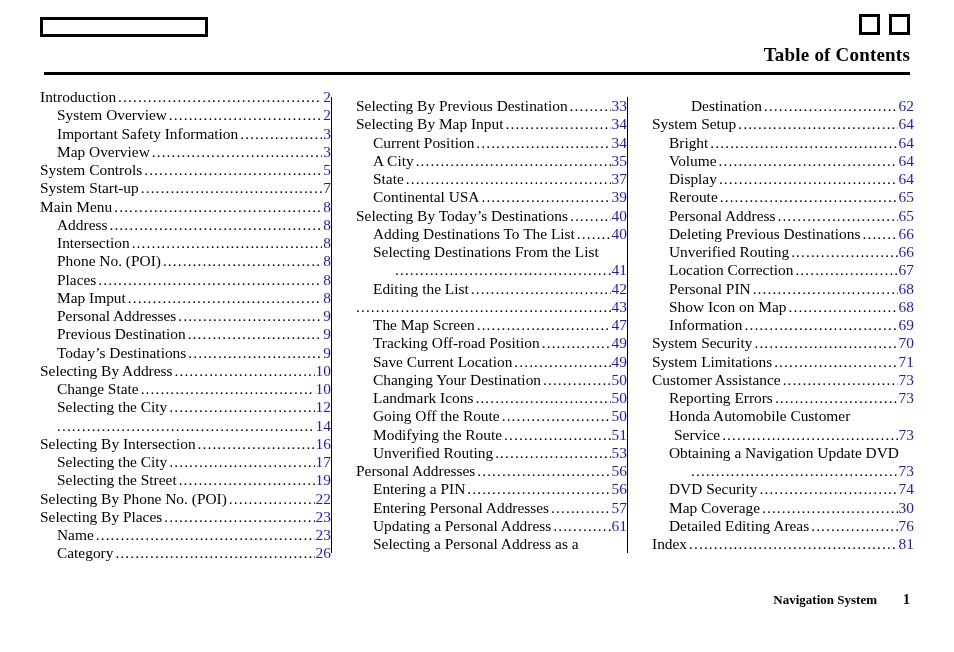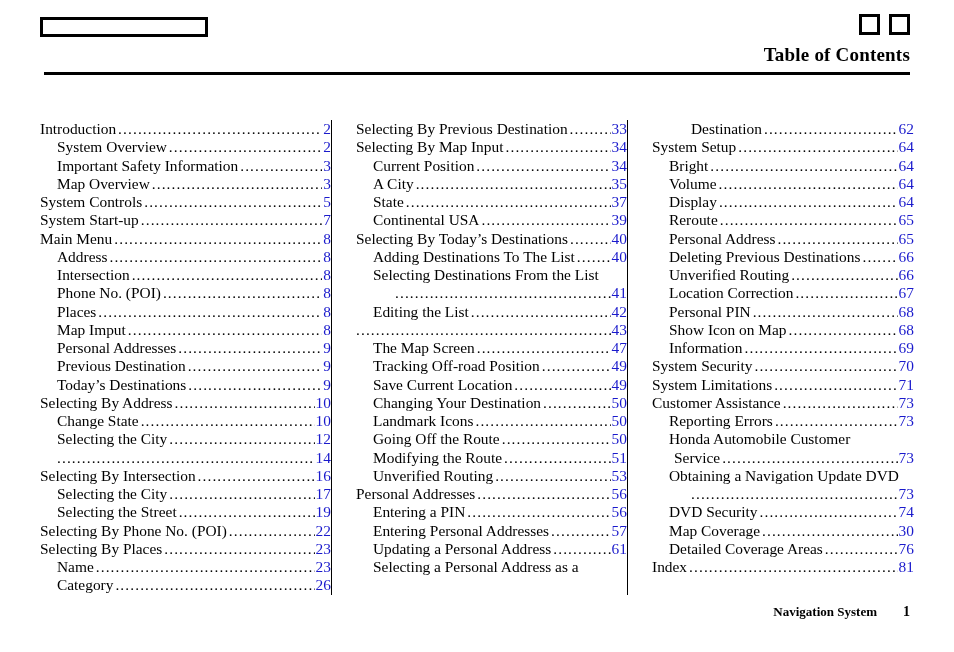--- a/index.html
+++ b/index.html
@@ -58,23 +58,24 @@
     right: 44px;
     top: 72px;
     height: 3px;
     background: #000000;
   }
 
   
   #toc {
     position: absolute;
     left: 40px;
-    top: 120px;
+    top: 88px;
     width: 874px;
     display: flex;
+    align-items: center;
   }
   .column {
     width: 291px;
     box-sizing: border-box;
     position: relative;
   }
   .column + .column {
     border-left: 1px solid #000000;
     padding-left: 24px;
   }
@@ -124,21 +125,21 @@
     padding-left: 39px;
   }
   .entry.wrap-tail .leader {
     letter-spacing: 1.1px;
   }
 
   
   #footer {
     position: absolute;
     right: 44px;
-    bottom: 32px;
+    bottom: 44px;
     display: flex;
     align-items: baseline;
     gap: 26px;
     font-size: 13px;
     font-weight: bold;
   }
   #footer .page-num { font-size: 14px; }
 </style>
 </head>
 <body>
@@ -508,21 +509,21 @@
           <span class="label">DVD Security</span>
           <span class="leader">.........................................................................................</span>
           <span class="page">74</span>
         </div>
         <div class="entry lvl2">
           <span class="label">Map Coverage</span>
           <span class="leader">.........................................................................................</span>
           <span class="page">30</span>
         </div>
         <div class="entry lvl2">
-          <span class="label">Detailed Coverage Areas</span>
+          <span class="label">Detailed Editing Areas</span>
           <span class="leader">.........................................................................................</span>
           <span class="page">76</span>
         </div>
         <div class="entry">
           <span class="label">Index</span>
           <span class="leader">.........................................................................................</span>
           <span class="page">81</span>
         </div>
       </div>
   </div>

